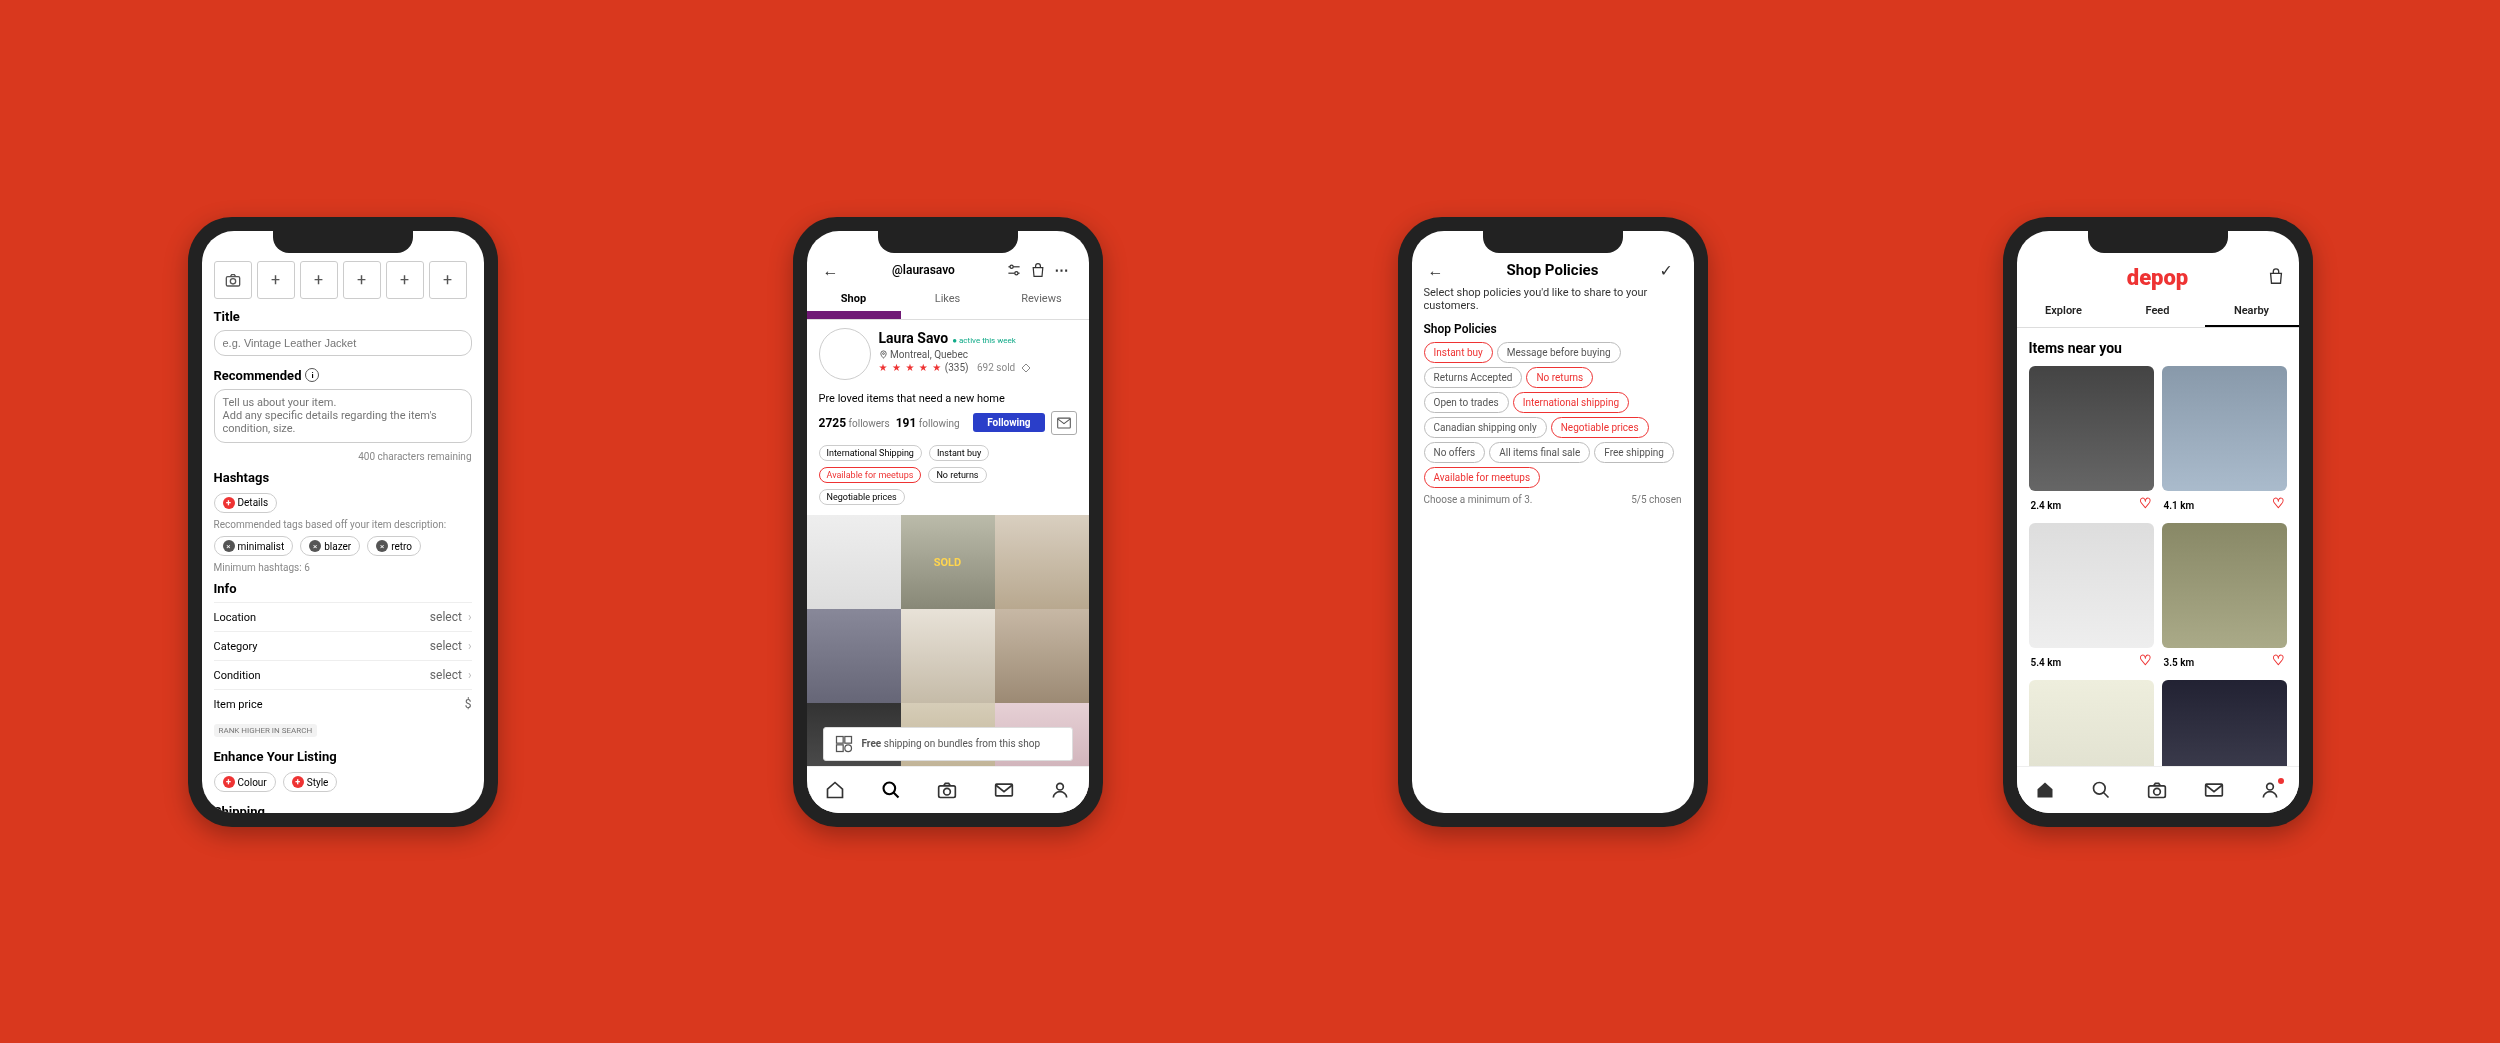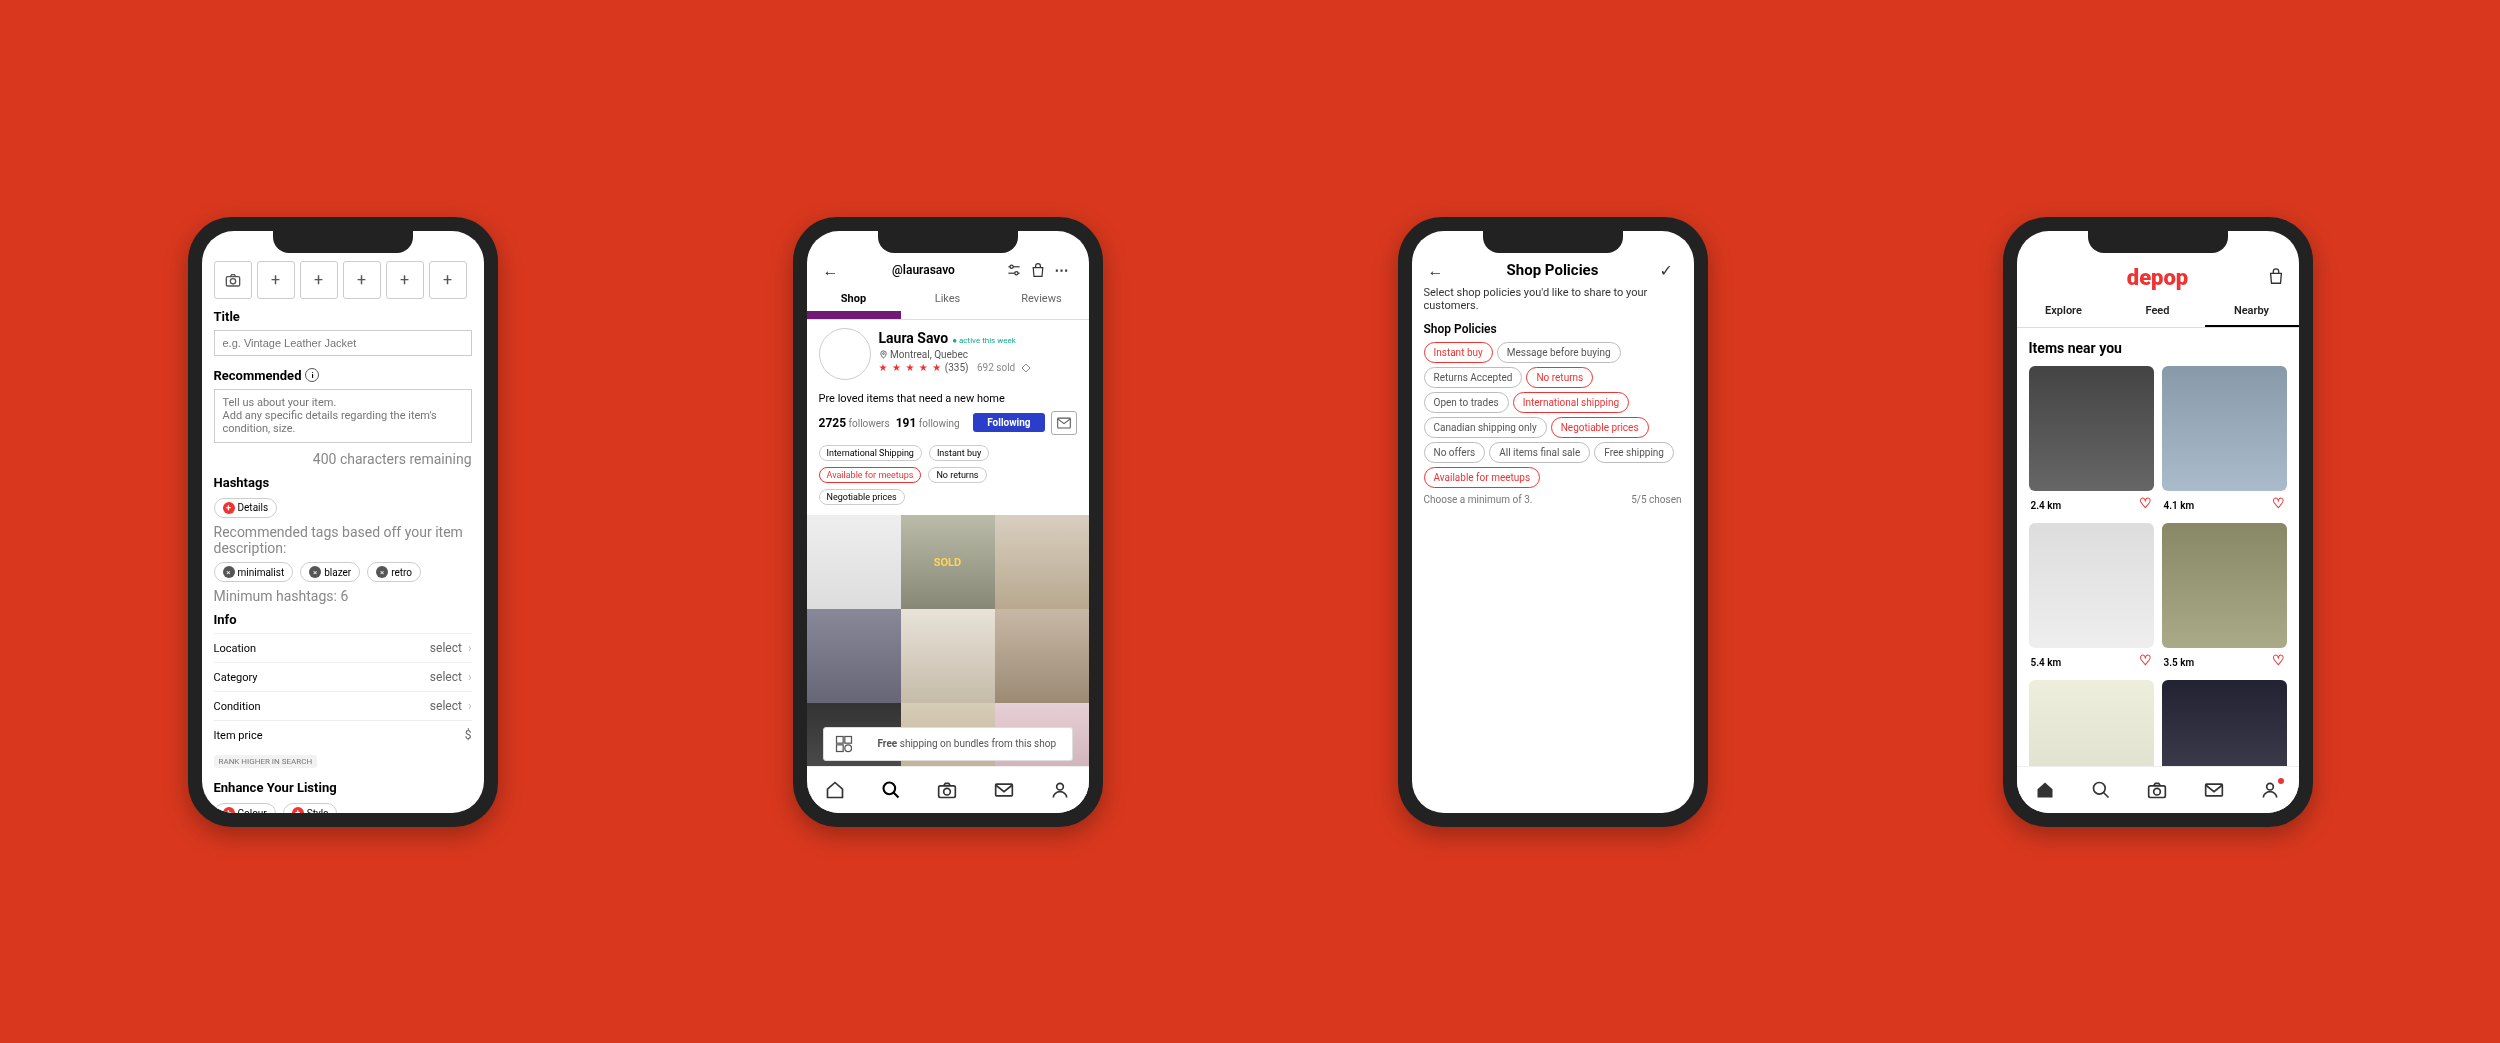--- a/index.html
+++ b/index.html
@@ -1,22 +1,22 @@
 <!DOCTYPE html>
 <html><head>
 <meta charset="utf-8">
 <style>
 body{margin:0;background:#d9381e;font-family:-apple-system,BlinkMacSystemFont,"Segoe UI",Roboto,Arial,sans-serif;width:2500px;height:1043px;display:flex;justify-content:space-around;align-items:center;padding:30px 40px;box-sizing:border-box}
 .phone{width:310px;height:610px;background:#222;border-radius:44px;padding:14px;box-shadow:0 8px 24px rgba(0,0,0,.3);position:relative;box-sizing:border-box}
 .notch{position:absolute;top:10px;left:50%;transform:translateX(-50%);width:140px;height:26px;background:#222;border-radius:0 0 16px 16px;z-index:5}
 .screen{width:100%;height:100%;background:#fff;border-radius:32px;overflow:hidden;position:relative;display:flex;flex-direction:column}
 .content{flex:1;overflow-y:auto;overflow-x:hidden;padding:30px 12px 0}
 h3{font-size:13px;font-weight:700;margin:8px 0 6px}
-.hint{font-size:14px;color:#888}
-.field{border:1px solid #ccc;border-radius:0;padding:6px 8px;font-size:11px;color:#999;background:#fff;margin-bottom:4px;width:100%;box-sizing:border-box}
+.hint{font-size:10px;color:#888}
+.field{border:1px solid #ccc;border-radius:11px;padding:6px 8px;font-size:11px;color:#999;background:#fff;margin-bottom:4px;width:100%;box-sizing:border-box}
 textarea.field{height:54px;resize:none;font-family:inherit}
 .row{display:flex;justify-content:space-between;align-items:center;padding:7px 0;font-size:11px;border-top:1px solid #eee}
 .row:first-of-type{border-top:none}
 .row .sel{color:#666;font-size:12px}
 .chev{color:#bbb;font-size:12px;margin-left:6px}
 .photo-row{display:flex;gap:5px;margin-bottom:10px}
 .photo-slot{width:36px;height:36px;border:1px solid #ccc;border-radius:3px;display:flex;align-items:center;justify-content:center;color:#555;font-size:16px}
 .pill{display:inline-flex;align-items:center;border:1px solid #ccc;border-radius:12px;padding:3px 8px;font-size:10px;margin:2px 3px 2px 0;background:#fff;gap:3px}
 .x-ic{display:inline-flex;width:12px;height:12px;border-radius:50%;background:#555;color:#fff;align-items:center;justify-content:center;font-size:8px}
 .plus-ic{display:inline-flex;width:12px;height:12px;border-radius:50%;background:#e33;color:#fff;align-items:center;justify-content:center;font-size:9px;font-weight:bold}
@@ -37,21 +37,21 @@
 .bio{font-size:11px;margin:4px 0 6px}
 .stats{display:flex;align-items:center;gap:6px;font-size:10px;margin-bottom:6px}
 .stats b{font-size:12px}
 .following-btn{background:#2a3ec9;color:#fff;font-size:10px;font-weight:700;border-radius:3px;padding:4px 14px;margin-left:auto}
 .mail{width:24px;height:22px;border:1px solid #aaa;border-radius:3px;display:flex;align-items:center;justify-content:center;font-size:12px}
 .chip{display:inline-block;border:1px solid #ccc;border-radius:10px;padding:2px 7px;font-size:9px;margin:2px 3px 2px 0;background:#fff}
 .chip.red-c{border-color:#e33;color:#e33}
 .grid{display:grid;grid-template-columns:repeat(3,1fr);margin:8px -12px 0}
 .cell{aspect-ratio:1;background:linear-gradient(135deg,#ccc,#999);position:relative}
 .sold{position:absolute;top:50%;left:50%;transform:translate(-50%,-50%);color:#ffd54f;font-weight:700;font-size:11px}
-.banner{position:absolute;bottom:52px;left:16px;right:16px;background:#fff;border:1px solid #ddd;border-radius:3px;display:flex;align-items:center;gap:24px;padding:6px 10px;font-size:10px;color:#555}
+.banner{position:absolute;bottom:52px;left:16px;right:16px;background:#fff;border:1px solid #ddd;border-radius:3px;display:flex;align-items:center;gap:8px;padding:6px 10px;font-size:10px;color:#555}
 .bottom-nav{position:absolute;bottom:0;left:0;right:0;height:46px;background:#fff;border-top:1px solid #eee;display:flex;justify-content:space-around;align-items:center}
 .bottom-nav .bn{font-size:18px;color:#333}
 
 .ptitle{font-size:15px;font-weight:700;text-align:center}
 .policy-wrap{display:flex;flex-wrap:wrap;gap:4px 4px;margin:6px 0}
 .policy{border:1px solid #bbb;border-radius:12px;padding:4px 9px;font-size:10px;color:#555;white-space:nowrap}
 .policy.sel-p{border-color:#e33;color:#e33}
 
 .brand{font-size:22px;font-weight:900;color:#e33;text-align:center;padding:4px 0 2px}
 .bag{position:absolute;right:14px;top:36px;font-size:16px}

